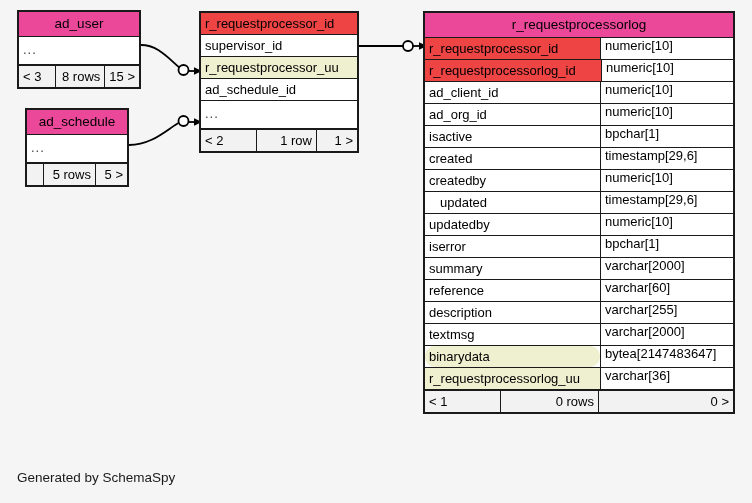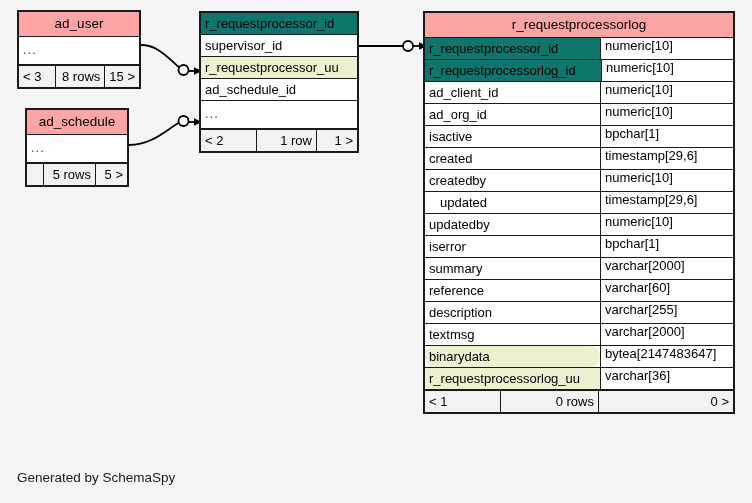--- a/index.html
+++ b/index.html
@@ -27,21 +27,21 @@
   .table-box {
     position: absolute;
     border: 2px solid #1a1a1a;
     background: #ffffff;
     box-sizing: border-box;
     font-size: 13px;
     color: #000000;
   }
   .tbl-title {
     text-align: center;
-    background: #fca5a5;
+    background: #ec4899;
     border-bottom: 1px solid #1a1a1a;
     line-height: 1;
     padding: 5px 4px 5px 4px;
     font-size: 13.5px;
     white-space: nowrap;
     overflow: hidden;
   }
   .row {
     display: flex;
     border-bottom: 1px solid #1a1a1a;
@@ -58,21 +58,21 @@
   }
   .cell-type {
     padding: 1px 2px 4px 4px;
     line-height: 1;
     white-space: nowrap;
     overflow: hidden;
     box-sizing: border-box;
     border-left: 1px solid #1a1a1a;
     flex: 1 1 auto;
   }
-  .pk { background: #0f766e; }
+  .pk { background: #ef4444; }
   .uu { background: #eff0cf; }
   .plain { background: #ffffff; }
   .ellipsis {
     color: #444;
     letter-spacing: 1px;
   }
   .footer {
     display: flex;
     background: #f2f2f2;
     border-top: 1px solid #1a1a1a;

